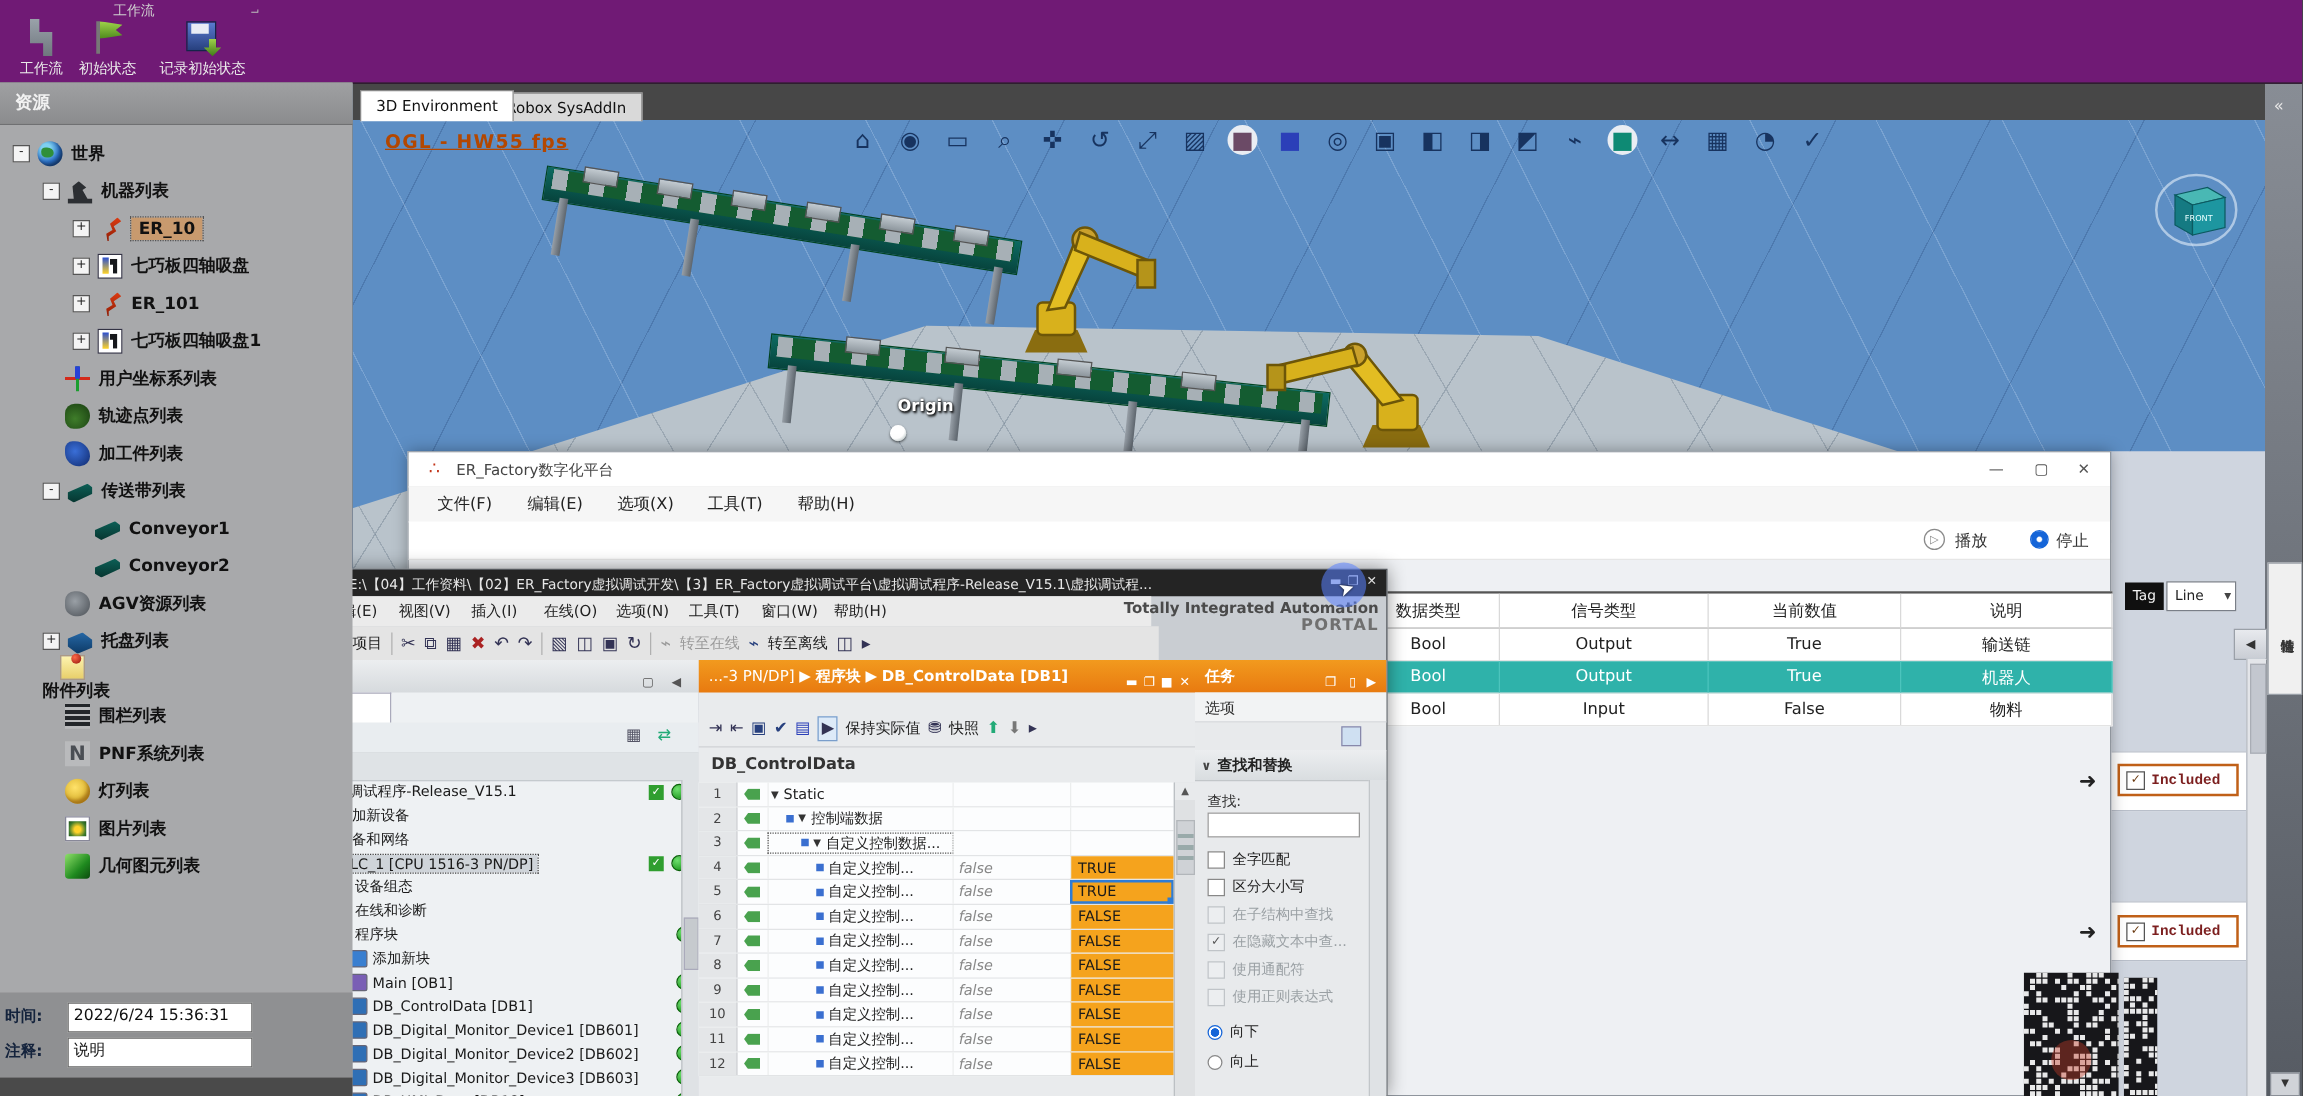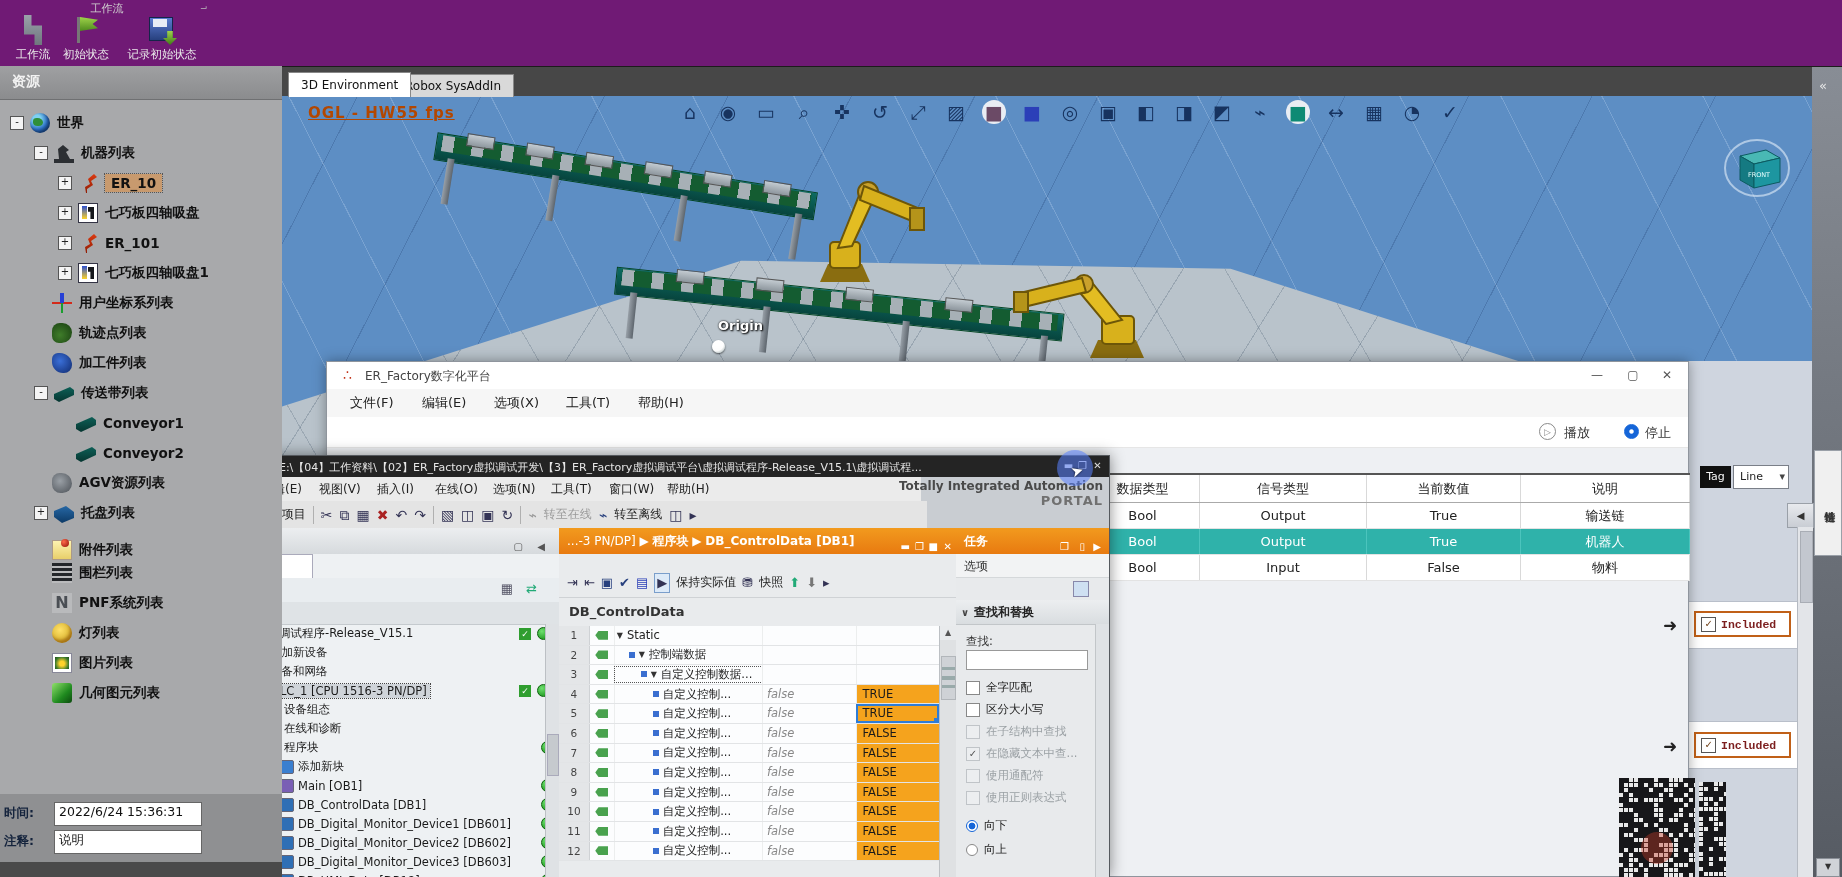--- a/index.html
+++ b/index.html
@@ -1083,21 +1083,21 @@
         <div class="sb-row" style="top: 364px; left: 34px;">
           <div style="width: 18px; flex: 0 0 auto;"></div>
           <div class="sb-ico i-agv"></div>
           <div>AGV资源列表</div>
         </div>
         <div class="sb-row" style="top: 394px; left: 34px;">
           <div class="sb-exp">+</div>
           <div class="sb-ico i-pallet"></div>
           <div>托盘列表</div>
         </div>
-        <div class="sb-row" style="top: 431px; left: 34px;">
+        <div class="sb-row" style="top: 420px; left: 34px; flex-direction: column;">
           <div style="width: 18px; flex: 0 0 auto;"></div>
           <div class="sb-ico i-note"></div>
           <div>附件列表</div>
         </div>
         <div class="sb-row" style="top: 454px; left: 34px;">
           <div style="width: 18px; flex: 0 0 auto;"></div>
           <div class="sb-ico i-fence"></div>
           <div>围栏列表</div>
         </div>
         <div class="sb-row" style="top: 484px; left: 34px;">

